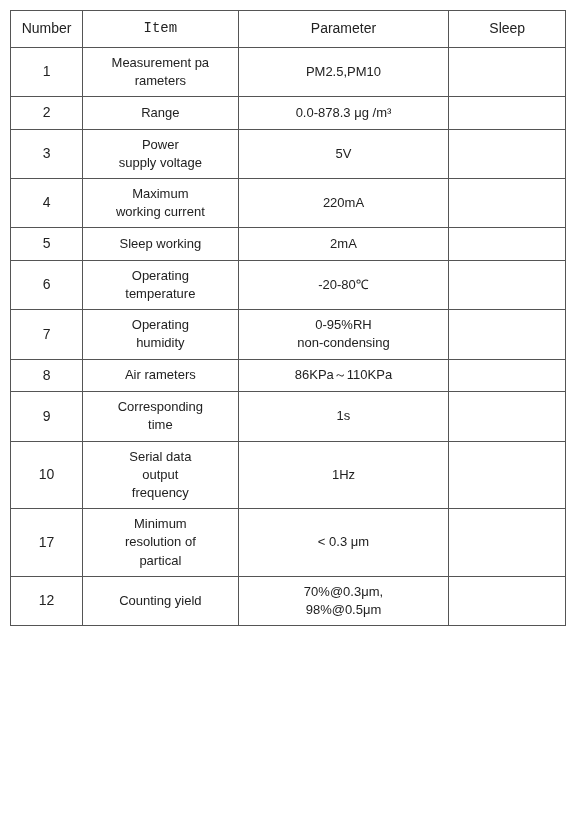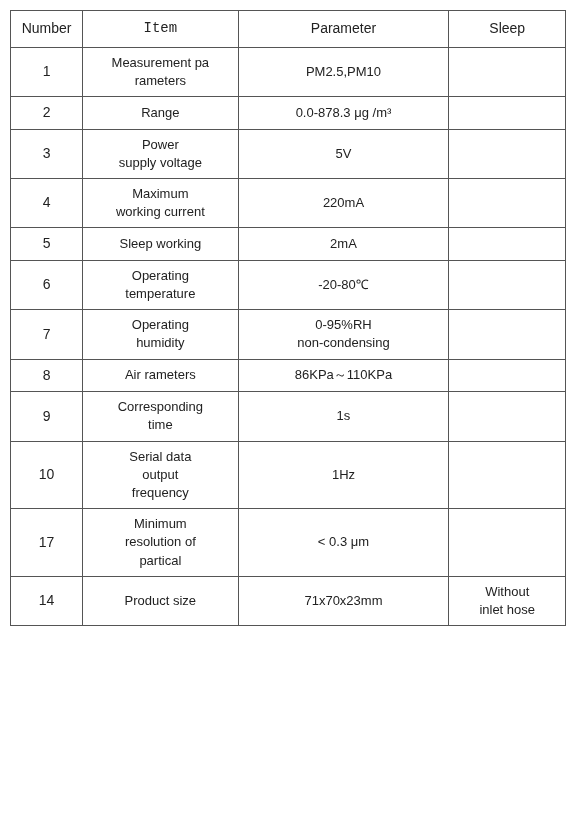--- a/index.html
+++ b/index.html
@@ -128,20 +128,20 @@
           <td>1Hz</td>
           <td></td>
         </tr>
         <tr>
           <td class="number-cell">17</td>
           <td>Minimum<br>resolution of<br>partical</td>
           <td>&lt; 0.3 μm</td>
           <td></td>
         </tr>
         <tr>
-          <td class="number-cell">14</td>
-          <td>Product size</td>
-          <td>71x70x23mm</td>
-          <td>Without<br>inlet hose</td>
+          <td class="number-cell">12</td>
+          <td>Counting yield</td>
+          <td>70%@0.3μm,<br>98%@0.5μm</td>
+          <td></td>
         </tr>
       </tbody>
   </table>
 </div>
 
 </body></html>

